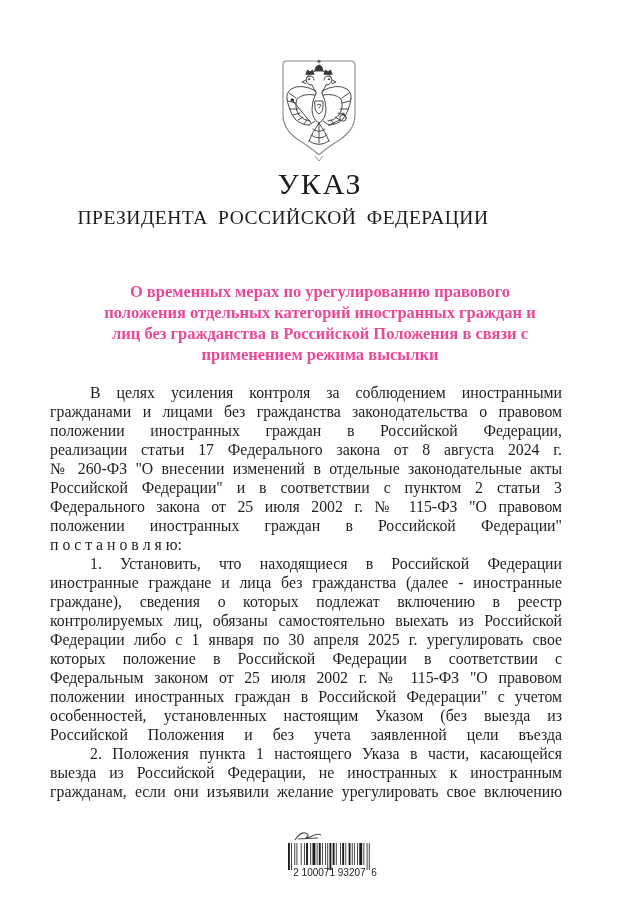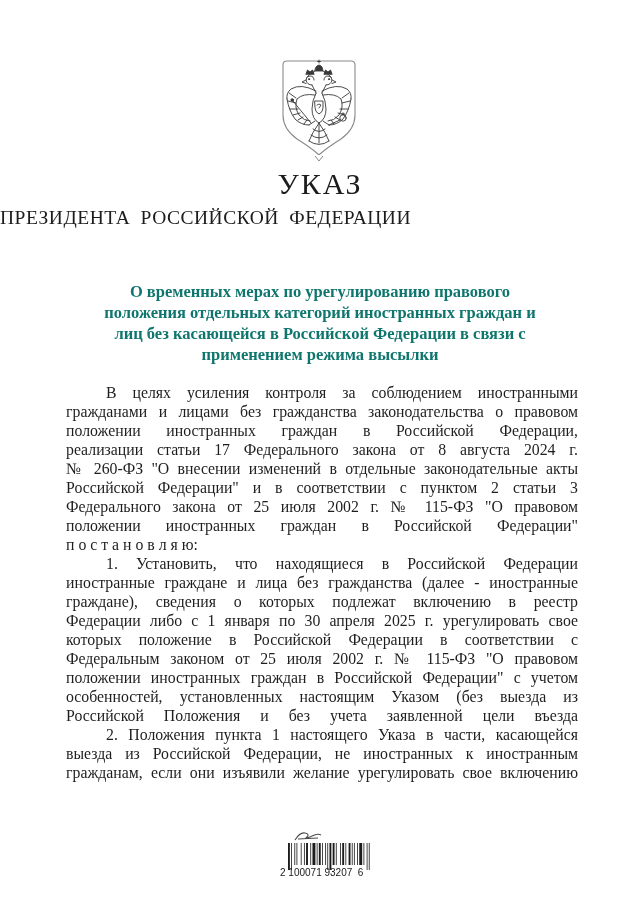--- a/index.html
+++ b/index.html
@@ -7,39 +7,39 @@
   .page {
     position:relative; width:640px; height:904px; background:#ffffff;
     color:#222222; overflow:hidden;text-decoration:underline;
   }
   .emblem { position:absolute; left:279px; top:59px; width:80px; height:104px; }
   .doc-title {
     position:absolute; left:0; top:169px; width:640px; text-align:center;
     font-size:30px; line-height:30px; letter-spacing:2px; color:#1c1c1c;
   }
   .doc-subtitle {
-    position:absolute; left:0; top:206px; width:566px; text-align:left;
+    position:absolute; left:0; top:206px; width:566px; text-align:center;
     font-size:19.5px; line-height:24px; letter-spacing:0.5px; word-spacing:5px; color:#1c1c1c;
   }
   .heading {
     position:absolute; left:90px; top:281px; width:460px; text-align:center;
-    font-weight:bold; font-size:16.5px; line-height:21px; color:#0f766e;
+    font-weight:bold; font-size:16.5px; line-height:21px; color:#ec4899;
   }
   .hline { white-space:nowrap; }
   .body-text {
-    position:absolute; left:66px; top:383px; width:512px;
+    position:absolute; left:50px; top:383px; width:512px;
     font-size:15.8px; line-height:19px; color:#1e1e1e;
   }
   .line { text-align:justify; text-align-last:justify; height:19px; }
   .line.first { text-indent:40px; }
   .line.flush { text-align-last:left; }
   .stamp-mark { position:absolute; left:292px; top:829px; width:32px; height:14px; }
   .barcode { position:absolute; left:288px; top:843px; width:84px; height:28px; }
   .barcode-digits {
-    position:absolute; left:280px; top:866px; width:110px; 
+    position:absolute; left:280px; top:866px; width:110px; text-align:center;
     font-family:"Liberation Sans","DejaVu Sans",sans-serif;
     font-size:10px; line-height:13px; white-space:pre; color:#1a1a1a;
   }
 </style>
 </head>
 <body>
 
 <div class="page">
 
   <svg class="emblem" viewBox="0 0 80 104" xmlns="http://www.w3.org/2000/svg">
@@ -92,37 +92,38 @@
       <path d="M64 55.8 V53.8 M62.6 54.8 H65.4"></path>
     </g>
   </svg>
 
   <div class="doc-title">УКАЗ</div>
   <div class="doc-subtitle">ПРЕЗИДЕНТА РОССИЙСКОЙ ФЕДЕРАЦИИ</div>
 
   <div class="heading" id="heading">
       <div class="hline">О временных мерах по урегулированию правового</div>
       <div class="hline">положения отдельных категорий иностранных граждан и</div>
-      <div class="hline">лиц без касающейся в Российской Федерации в связи с</div>
+      <div class="hline">лиц без гражданства в Российской Положения в связи с</div>
       <div class="hline">применением режима высылки</div>
     </div>
 
   <div class="body-text" id="bodytext">
       <div class="line first">В целях усиления контроля за соблюдением иностранными</div>
       <div class="line">гражданами и лицами без гражданства законодательства о правовом</div>
       <div class="line">положении иностранных граждан в Российской Федерации,</div>
       <div class="line">реализации статьи 17 Федерального закона от 8 августа 2024 г.</div>
       <div class="line">№ 260-ФЗ "О внесении изменений в отдельные законодательные акты</div>
       <div class="line">Российской Федерации" и в соответствии с пунктом 2 статьи 3</div>
       <div class="line">Федерального закона от 25 июля 2002 г. № 115-ФЗ "О правовом</div>
       <div class="line">положении иностранных граждан в Российской Федерации"</div>
       <div class="line flush">п о с т а н о в л я ю:</div>
       <div class="line first">1. Установить, что находящиеся в Российской Федерации</div>
       <div class="line">иностранные граждане и лица без гражданства (далее - иностранные</div>
       <div class="line">граждане), сведения о которых подлежат включению в реестр</div>
+      <div class="line">контролируемых лиц, обязаны самостоятельно выехать из Российской</div>
       <div class="line">Федерации либо с 1 января по 30 апреля 2025 г. урегулировать свое</div>
       <div class="line">которых положение в Российской Федерации в соответствии с</div>
       <div class="line">Федеральным законом от 25 июля 2002 г. № 115-ФЗ "О правовом</div>
       <div class="line">положении иностранных граждан в Российской Федерации" с учетом</div>
       <div class="line">особенностей, установленных настоящим Указом (без выезда из</div>
       <div class="line">Российской Положения и без учета заявленной цели въезда</div>
       <div class="line first">2. Положения пункта 1 настоящего Указа в части, касающейся</div>
       <div class="line">выезда из Российской Федерации, не иностранных к иностранным</div>
       <div class="line">гражданам, если они изъявили желание урегулировать свое включению</div>
     </div>

